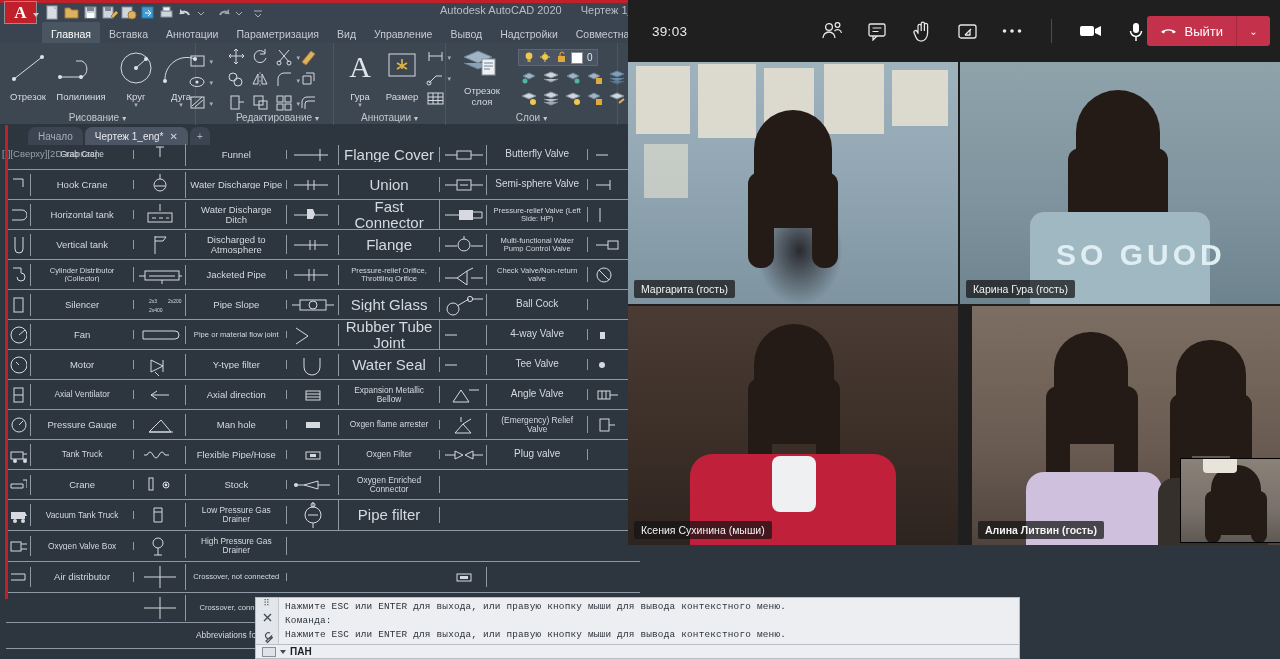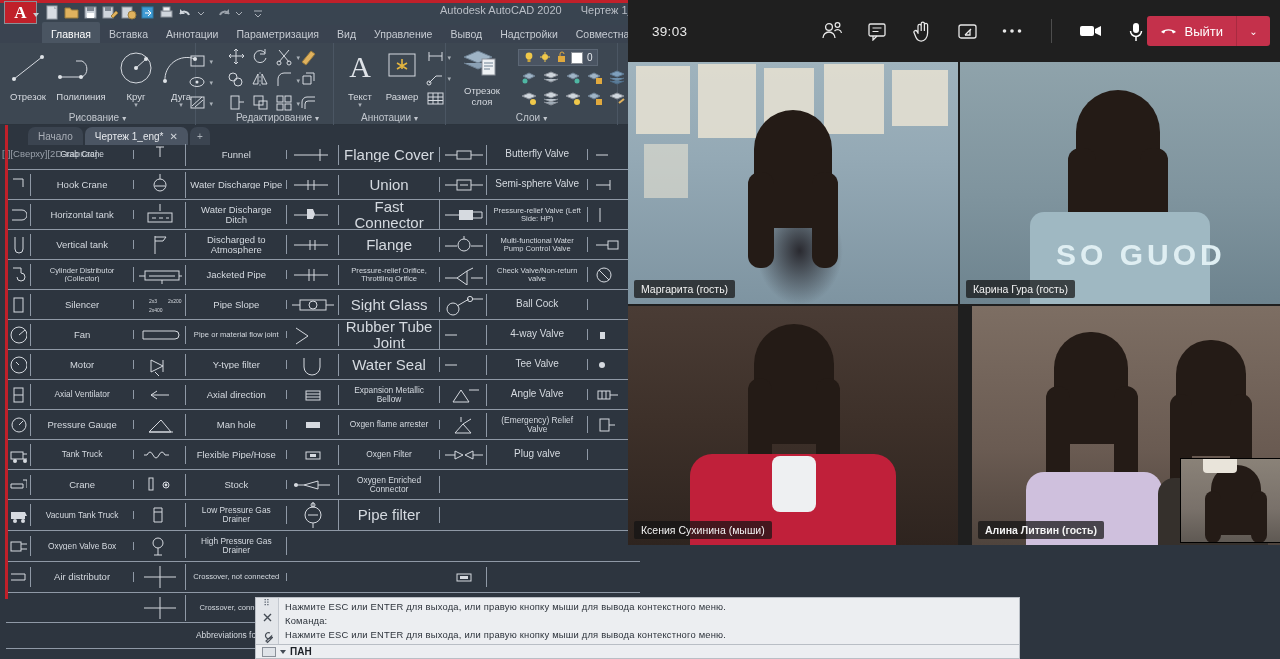--- a/index.html
+++ b/index.html
@@ -113,21 +113,21 @@
   
   .cmdwrap {
     position:absolute; left:255px; top:597px; width:765px; height:48px;
     background:#eceef1; border:1px solid #b9bec5; display:flex; z-index:8;
   }
   .cmdgrip { width:23px; background:#e3e6ea; border-right:1px solid #c4c9d0;
     display:flex; flex-direction:column; align-items:center; padding-top:2px; gap:3px; }
   .cmdgrip .dots { color:#5b6470; font-size:9px; letter-spacing:1px; line-height:6px; }
   .cmdlines { flex:1; padding:2px 4px 0 6px; }
   .cmdline {
-    color:#2d333b; font-family:Liberation Sans, sans-serif; font-size:9.4px;
+    color:#2d333b; font-family:Liberation Mono, monospace; font-size:9.4px;
     line-height:14px; white-space:nowrap; letter-spacing:.2px;
   }
   .cmdinput {
     position:absolute; left:255px; top:645px; width:765px; height:14px;
     background:#eceef1; border:1px solid #b9bec5; border-top:none;
     display:flex; align-items:center; gap:4px; padding-left:6px; z-index:8;
   }
   .cmdinput .pan { color:#1b1f25; font-size:10px; font-weight:bold; }
   .cmdicon { width:14px;height:10px;background:#dfe3e8;border:1px solid #8a9099; }
   .cmdcar { width:0;height:0;border-left:3px solid transparent;border-right:3px solid transparent;border-top:4px solid #444b54; }
@@ -398,21 +398,21 @@
               </svg></span>
         </div>
         <div class="panel-label"><span>Редактирование</span><i>▾</i></div>
       </div>
 
       <div class="panel" style="left:334px; width:112px;">
         <div class="bigbtn" style="left:4px; top:4px; width:44px;">
           <svg width="44" height="40">
               <text x="22" y="30" font-size="30" fill="#dfe3e8" text-anchor="middle" font-family="Liberation Serif, serif">A</text>
             </svg>
-          <span class="lbl">Текст</span>
+          <span class="lbl">Гура</span>
           <span class="car">▾</span>
         </div>
         <div class="bigbtn" style="left:44px; top:4px; width:48px;">
           <svg width="48" height="40">
               <rect x="11" y="7" width="26" height="22" class="sy" stroke="#9aa2ac"></rect>
               <path d="M24 12 v10 M19 16 l10 6 M29 16 l-10 6" stroke="#e3b43f" fill="none" stroke-width="1.6"></path>
             </svg>
           <span class="lbl">Размер</span>
         </div>
         <div class="smallgrid" style="left:92px; top:4px; grid-template-columns:1fr;">

